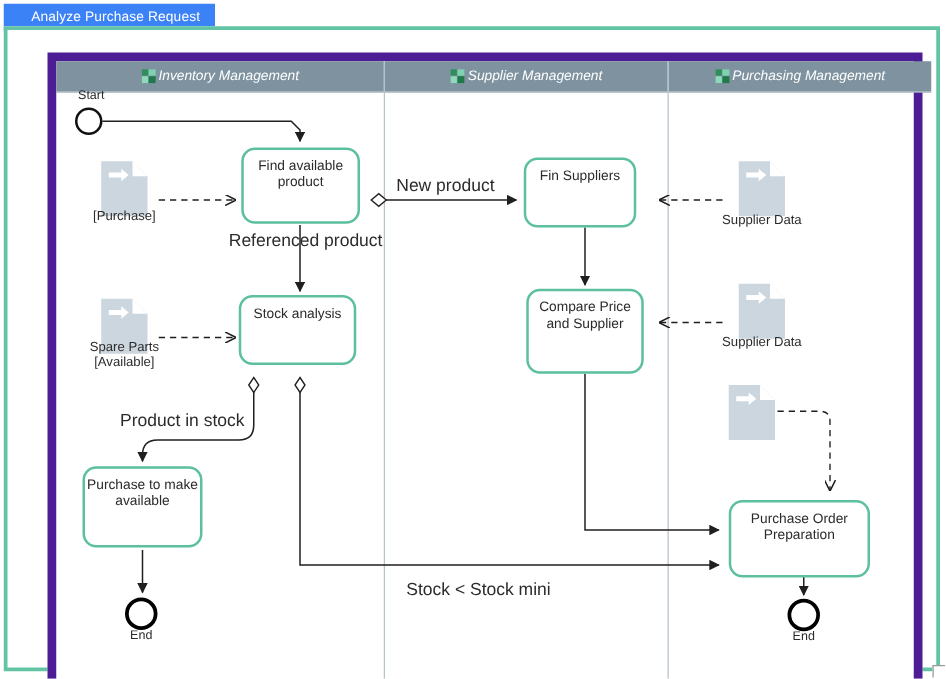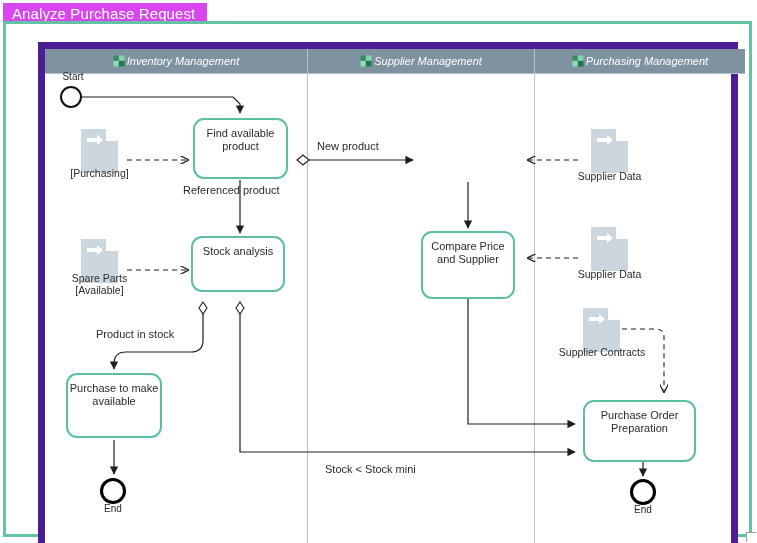--- a/index.html
+++ b/index.html
@@ -23,24 +23,24 @@
     width: 749px; height: 516px;
     border: 3px solid #62c4a4;
     background: #ffffff;
   }
 
   
   #tab {
     position: absolute;
     left: 3px; top: 3px;
     height: 22px;
-    padding: 0 12px 0 9px;
-    background: #d946ef;
+    padding: 0 12px 0 22px;
+    background: #3b82f6;
     color: #ffffff;
-    font-size: 15px;
+    font-size: 11px;
     line-height: 22px;
     white-space: nowrap;
     letter-spacing: .1px;
   }
 
   
   #pool {
     position: absolute;
     left: 38px; top: 42px;
     width: 700px; height: 516px;
@@ -113,21 +113,21 @@
     font-size: 10.5px;
     color: #2b2b2b;
     text-align: center;
     line-height: 12px;
     white-space: nowrap;
   }
 
   
   .flow-label {
     position: absolute;
-    font-size: 11px;
+    font-size: 14px;
     color: #2b2b2b;
     white-space: nowrap;
     background: transparent;
   }
 
   
   #corner-nub {
     position: absolute;
     right: 1px; bottom: 1px;
     width: 10px; height: 10px;
@@ -245,20 +245,23 @@
 
   <div class="task" style="left:191px; top:236px; width:94px; height:56px;">
     <div>Stock analysis</div>
   </div>
 
   <div class="task" style="left:66px; top:373px; width:96px; height:65px;">
     <div>Purchase to make</div>
     <div>available</div>
   </div>
 
+  <div class="task" style="left:419px; top:126px; width:90px; height:56px;">
+    <div>Fin Suppliers</div>
+  </div>
 
   <div class="task" style="left:421px; top:231px; width:94px; height:68px;">
     <div>Compare Price</div>
     <div>and Supplier</div>
   </div>
 
   <div class="task" style="left:583px; top:400px; width:113px; height:62px;">
     <div>Purchase Order</div>
     <div>Preparation</div>
   </div>
@@ -273,21 +276,21 @@
   <div class="event-label" style="left:620px; top:504px; width:46px;">End</div>
 
   <div class="data-object" style="left:80px; top:128px;">
     <svg width="40" height="46" viewBox="0 0 40 46">
       <path d="M1 1 H26 L38 13 V45 H1 Z" fill="#ccd6de"></path>
       <path d="M26 1 L38 13 H26 Z" fill="#ffffff"></path>
       <path d="M7 10 h10 v-3 l6 5 l-6 5 v-3 h-10 z" fill="#ffffff"></path>
     </svg>
   </div>
   <div class="data-label" style="left:22px; top:167px; width:155px;">
-    <div>[Purchasing]</div>
+    <div>[Purchase]</div>
   </div>
 
   <div class="data-object" style="left:80px; top:238px;">
     <svg width="40" height="46" viewBox="0 0 40 46">
       <path d="M1 1 H26 L38 13 V45 H1 Z" fill="#ccd6de"></path>
       <path d="M26 1 L38 13 H26 Z" fill="#ffffff"></path>
       <path d="M7 10 h10 v-3 l6 5 l-6 5 v-3 h-10 z" fill="#ffffff"></path>
     </svg>
   </div>
   <div class="data-label" style="left:38px; top:272px; width:123px;">
@@ -316,23 +319,20 @@
   <div class="data-label" style="left:548px; top:268px; width:123px;">
     <div>Supplier Data</div>
   </div>
 
   <div class="data-object" style="left:582px; top:307px;">
     <svg width="40" height="46" viewBox="0 0 40 46">
       <path d="M1 1 H26 L38 13 V45 H1 Z" fill="#ccd6de"></path>
       <path d="M26 1 L38 13 H26 Z" fill="#ffffff"></path>
       <path d="M7 10 h10 v-3 l6 5 l-6 5 v-3 h-10 z" fill="#ffffff"></path>
     </svg>
-  </div>
-  <div class="data-label" style="left:532px; top:346px; width:140px;">
-    <div>Supplier Contracts</div>
   </div>
 
   <div class="flow-label" style="left:317px; top:140px;">New product</div>
   <div class="flow-label" style="left:183px; top:184px;text-align:right;">Referenced product</div>
   <div class="flow-label" style="left:96px; top:328px;">Product in stock</div>
   <div class="flow-label" style="left:325px; top:432px;margin-top:31px;">Stock &lt; Stock mini</div>
 
   <div id="corner-nub"></div>
 </div>
 

